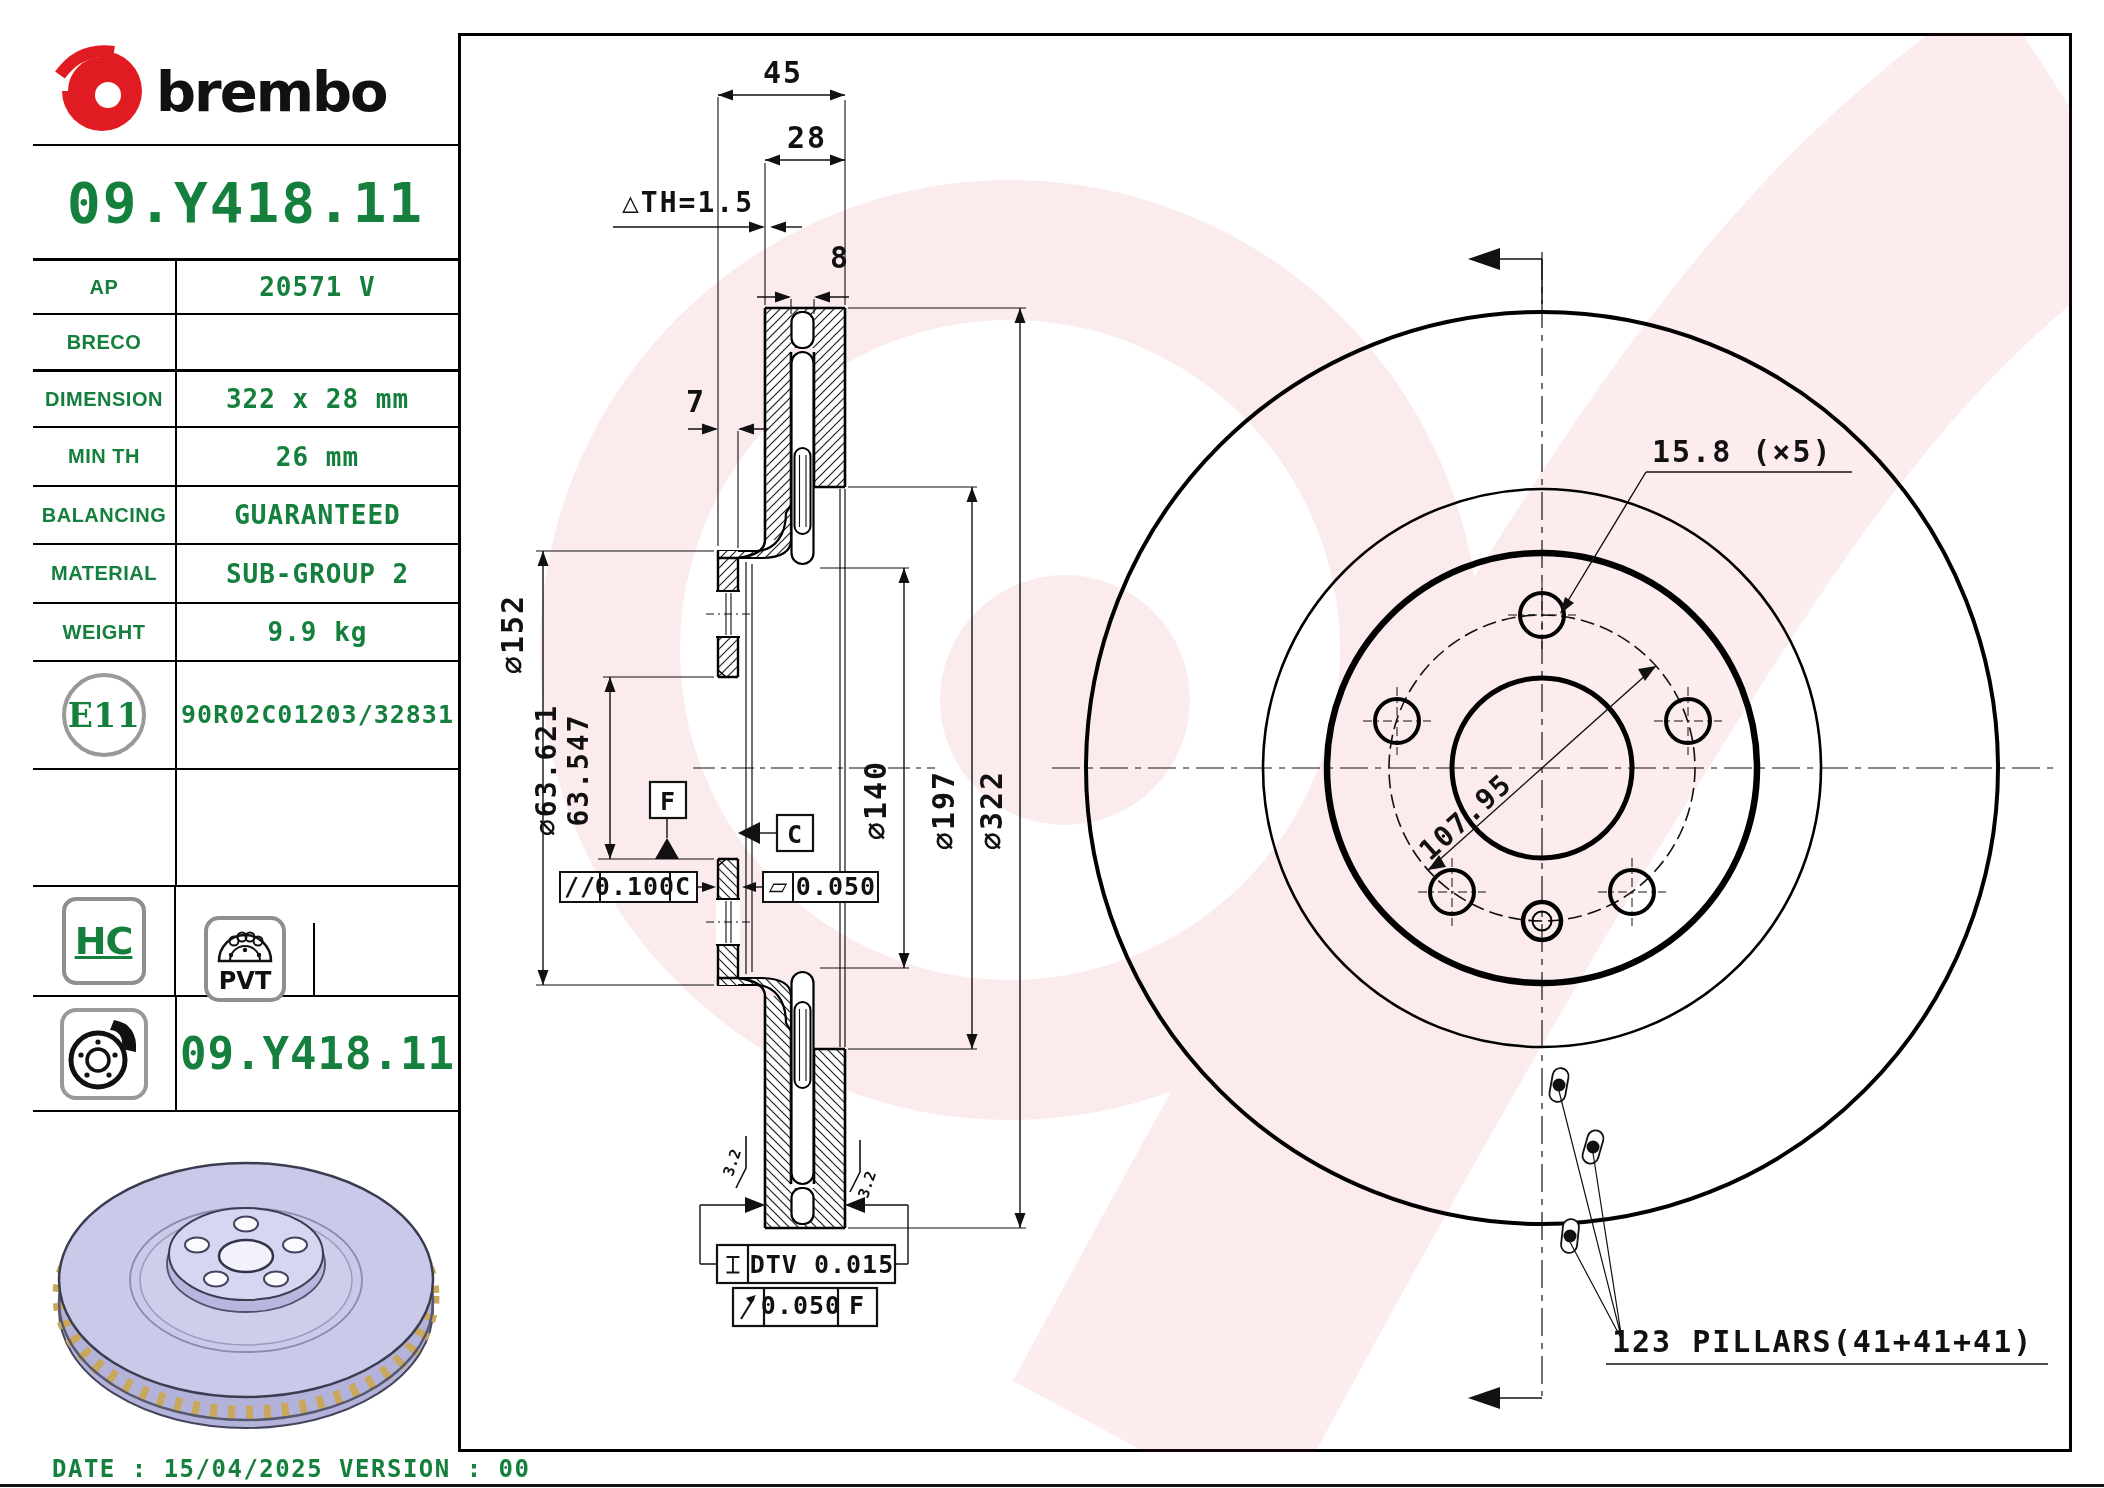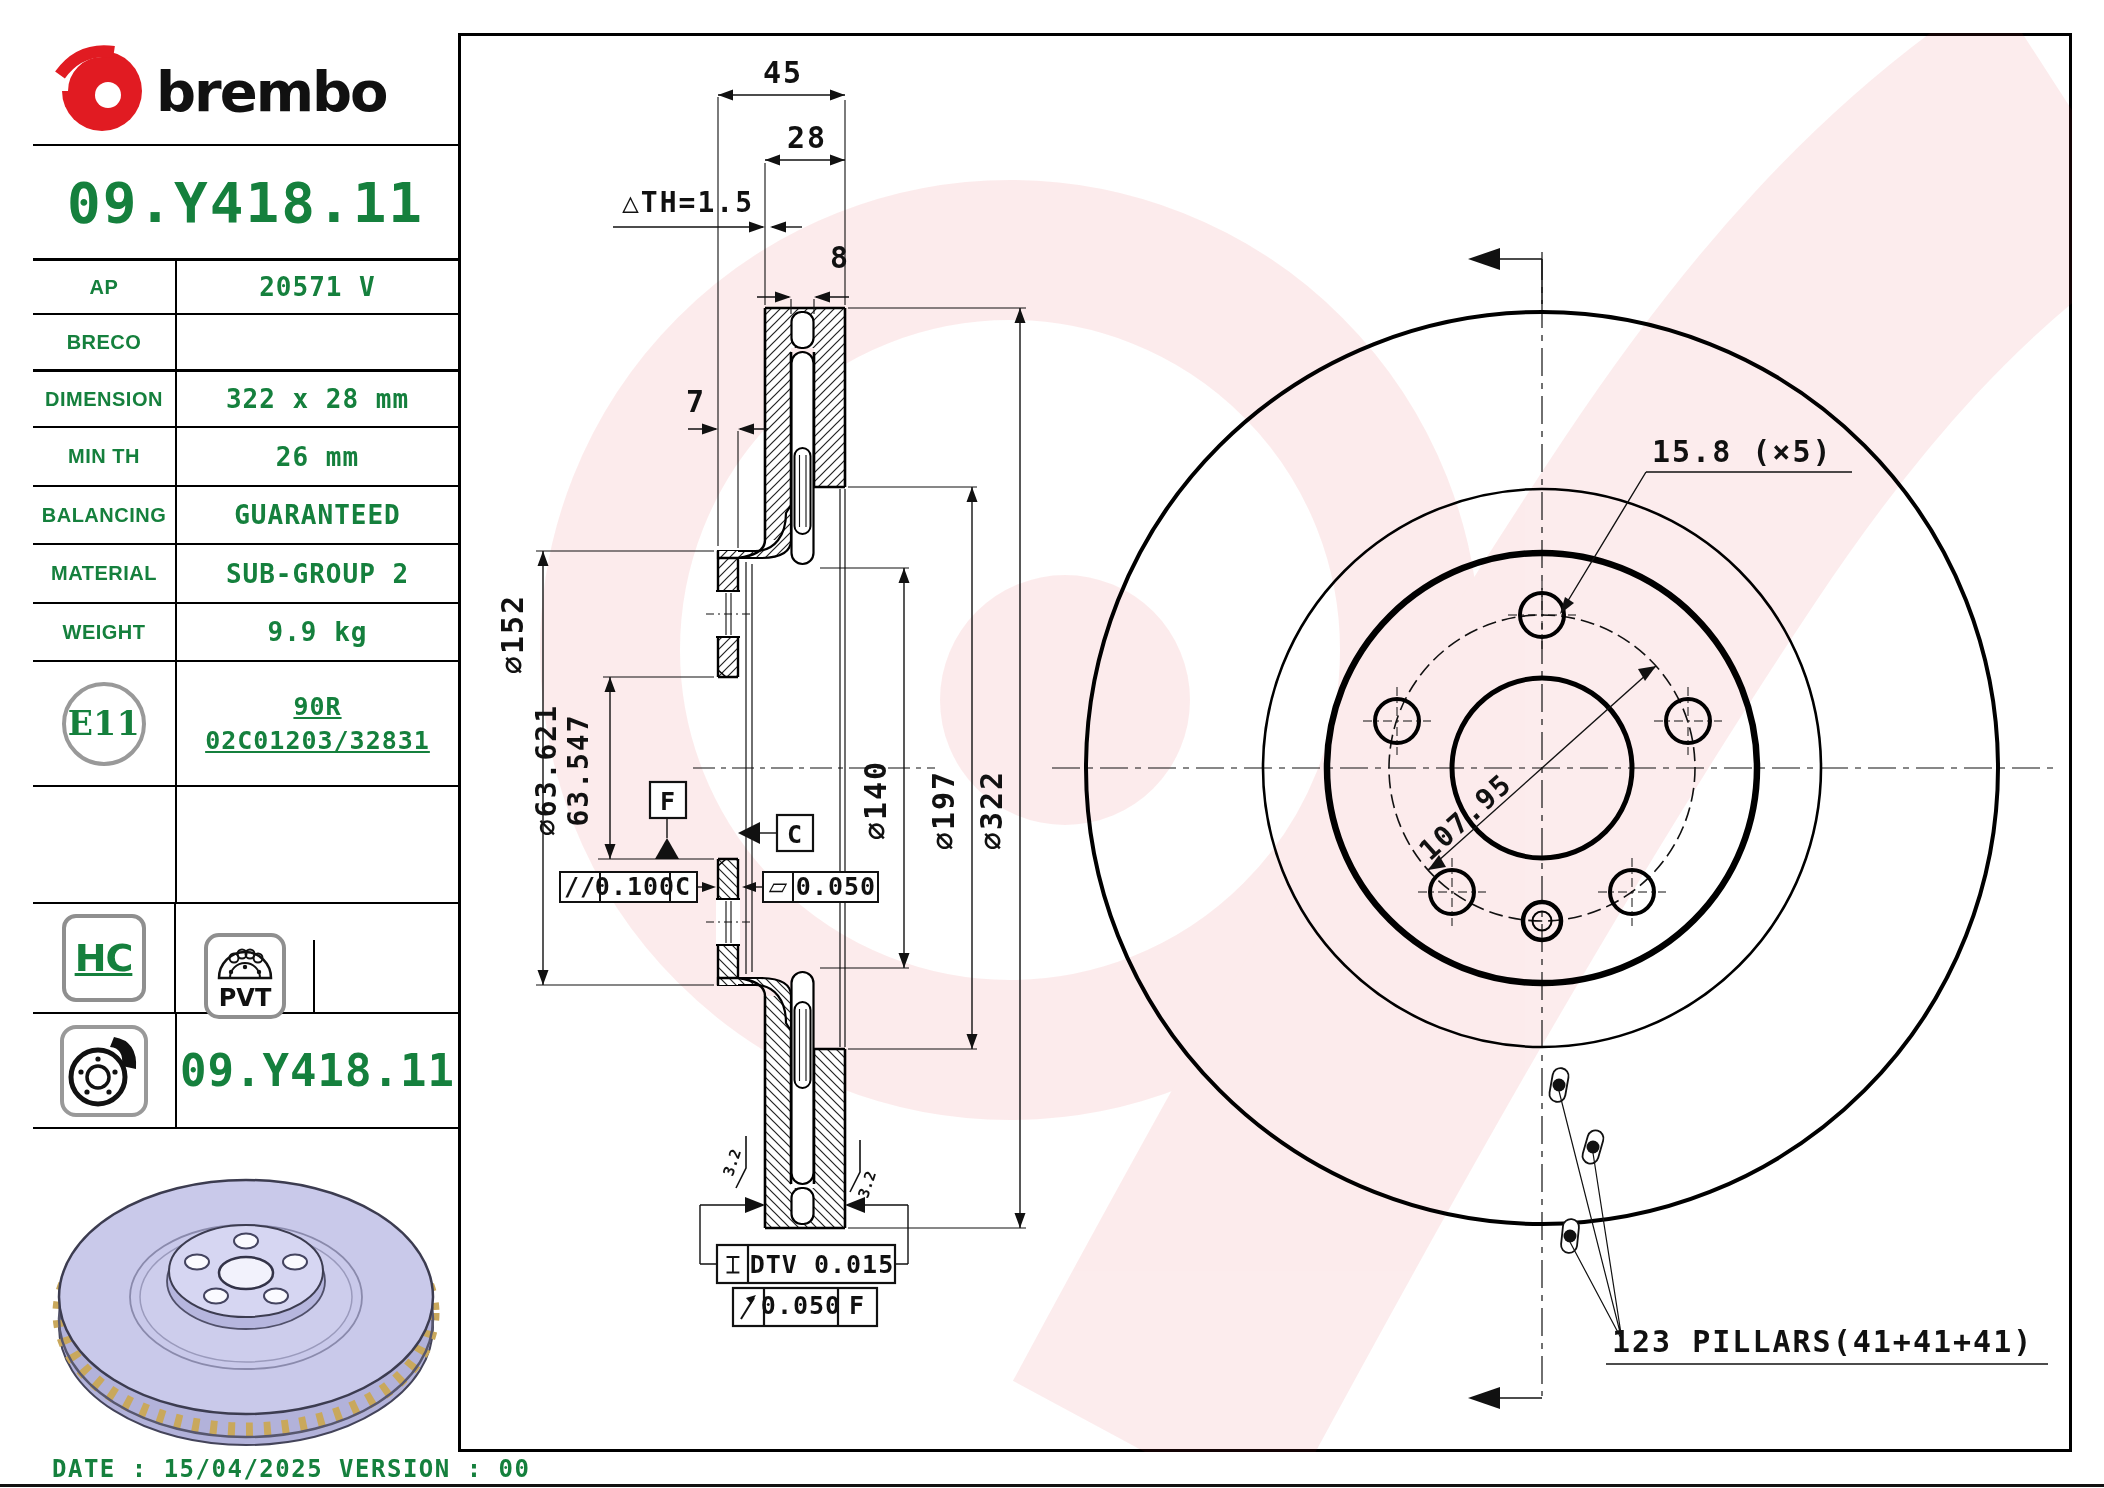--- a/index.html
+++ b/index.html
@@ -21,22 +21,22 @@
   .logo-row{display:flex;align-items:center;justify-content:center;border-bottom:2.5px solid #000;}
   .pn-row{display:flex;align-items:center;justify-content:center;border-bottom:3px solid #000;
           font-family:"DejaVu Sans Mono",monospace;font-weight:bold;font-size:56px;letter-spacing:2px;}
   .badge-cell{box-sizing:border-box;border-right:2.5px solid #000;display:flex;align-items:center;justify-content:center;}
   .badge-cell:last-child{border-right:none;}
   .rbox{border:4px solid #8f8f8f;border-radius:14px;display:flex;align-items:center;justify-content:center;background:#fff;}
   .hcbox{width:76px;height:80px;font-family:"DejaVu Sans",sans-serif;font-weight:bold;font-size:38px;letter-spacing:-1px;}
   #e11circle{width:76px;height:76px;border:4px solid #999;border-radius:50%;
              display:flex;align-items:center;justify-content:center;
              font-family:"DejaVu Serif",serif;font-weight:bold;font-size:33px;}
-  .e11val{display:flex;flex-direction:column;align-items:center;justify-content:center;
-          font-family:"DejaVu Sans Mono",monospace;font-weight:bold;font-size:25px;line-height:1.35;text-decoration:underline;}
+  .e11val{display:flex;flex-direction:row;align-items:center;justify-content:center;
+          font-family:"DejaVu Sans Mono",monospace;font-weight:bold;font-size:25px;line-height:1.35;}
   #dateline{position:absolute;left:52px;top:1455px;font-family:"DejaVu Sans Mono",monospace;
             font-weight:bold;font-size:24px;letter-spacing:1.5px;z-index:6;}
   #bottomrule{position:absolute;left:0;top:1484px;width:2104px;height:3px;background:#111;}
   #mainsvg{position:absolute;left:461px;top:33px;z-index:2;}
   text{fill:#111;}
   .dimtxt{font-family:"DejaVu Sans Mono","DejaVu Sans",monospace;font-weight:bold;font-size:30px;letter-spacing:2px;}
   .dimtxt-s{font-family:"DejaVu Sans Mono","DejaVu Sans",monospace;font-weight:bold;font-size:28px;letter-spacing:2px;}
   .frametxt{font-family:"DejaVu Sans Mono","DejaVu Sans",monospace;font-weight:bold;font-size:25px;letter-spacing:1px;}
   .symtxt{font-family:"DejaVu Sans",sans-serif;font-weight:bold;font-size:24px;}
   .tinytxt{font-family:"DejaVu Sans Mono",monospace;font-weight:bold;font-size:15px;}
@@ -87,21 +87,21 @@
     </div>
     <div class="prow" style="height:59px;">
       <div class="lcell">MATERIAL</div>
       <div class="vcell">SUB-GROUP 2</div>
     </div>
     <div class="prow" style="height:58px;">
       <div class="lcell">WEIGHT</div>
       <div class="vcell">9.9 kg</div>
     </div>
 
-    <div class="prow" style="height:125px;">
+    <div class="prow" style="height:108px;">
       <div class="lcell" style="font-family:'DejaVu Serif',serif;">
         <div id="e11circle">E11</div>
       </div>
       <div class="vcell">
         <div class="e11val">
           <span>90R</span>
           <span>02C01203/32831</span>
         </div>
       </div>
     </div>

